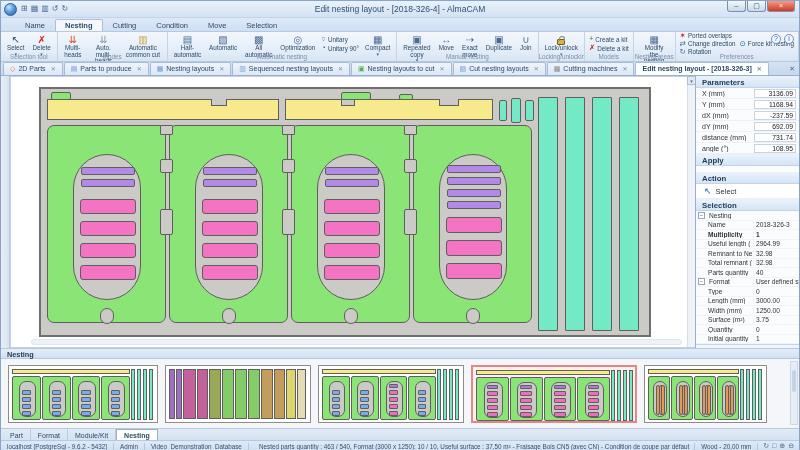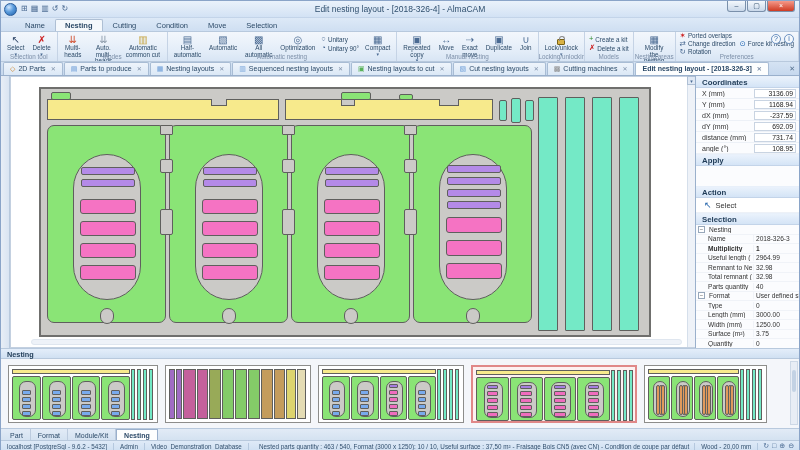--- a/index.html
+++ b/index.html
@@ -418,21 +418,21 @@
           <div class="shape" style="left: 484px; top: 11px; width: 9px; height: 21px; background: rgb(116, 233, 198); border-radius: 2px;"></div>
         </div>
       <div class="hscroll"></div>
       <div class="vscroll">
         <span class="arr">▲</span>
       </div>
       <div class="corner-combo">▾</div>
     </div>
 
     <div class="right-panel">
-      <div class="sec-header">Coordinates</div>
+      <div class="sec-header">Parameters</div>
       <div id="coordRows">
           <div class="coord-row">
             <div class="coord-label">X (mm)</div>
             <div class="coord-value">3136.09</div>
           </div>
           <div class="coord-row">
             <div class="coord-label">Y (mm)</div>
             <div class="coord-value">1168.94</div>
           </div>
           <div class="coord-row">
@@ -446,21 +446,21 @@
           <div class="coord-row">
             <div class="coord-label">distance (mm)</div>
             <div class="coord-value">731.74</div>
           </div>
           <div class="coord-row">
             <div class="coord-label">angle (°)</div>
             <div class="coord-value">108.95</div>
           </div>
         </div>
       <div class="sec-header">Apply</div>
-      <div class="sec-header" style="margin-top:20px">Action</div>
+      <div class="sec-header" style="margin-top:6px">Action</div>
       <div class="action-row">
         <span class="aicon">↖</span>
         <span class="alabel">Select</span>
       </div>
       <div class="sec-header">Selection</div>
       <div id="paramRows">
           <div class="param-row">
             <div class="exp">−</div>
             <div class="plabel">Nesting</div>
             <div class="pvalue"></div>

